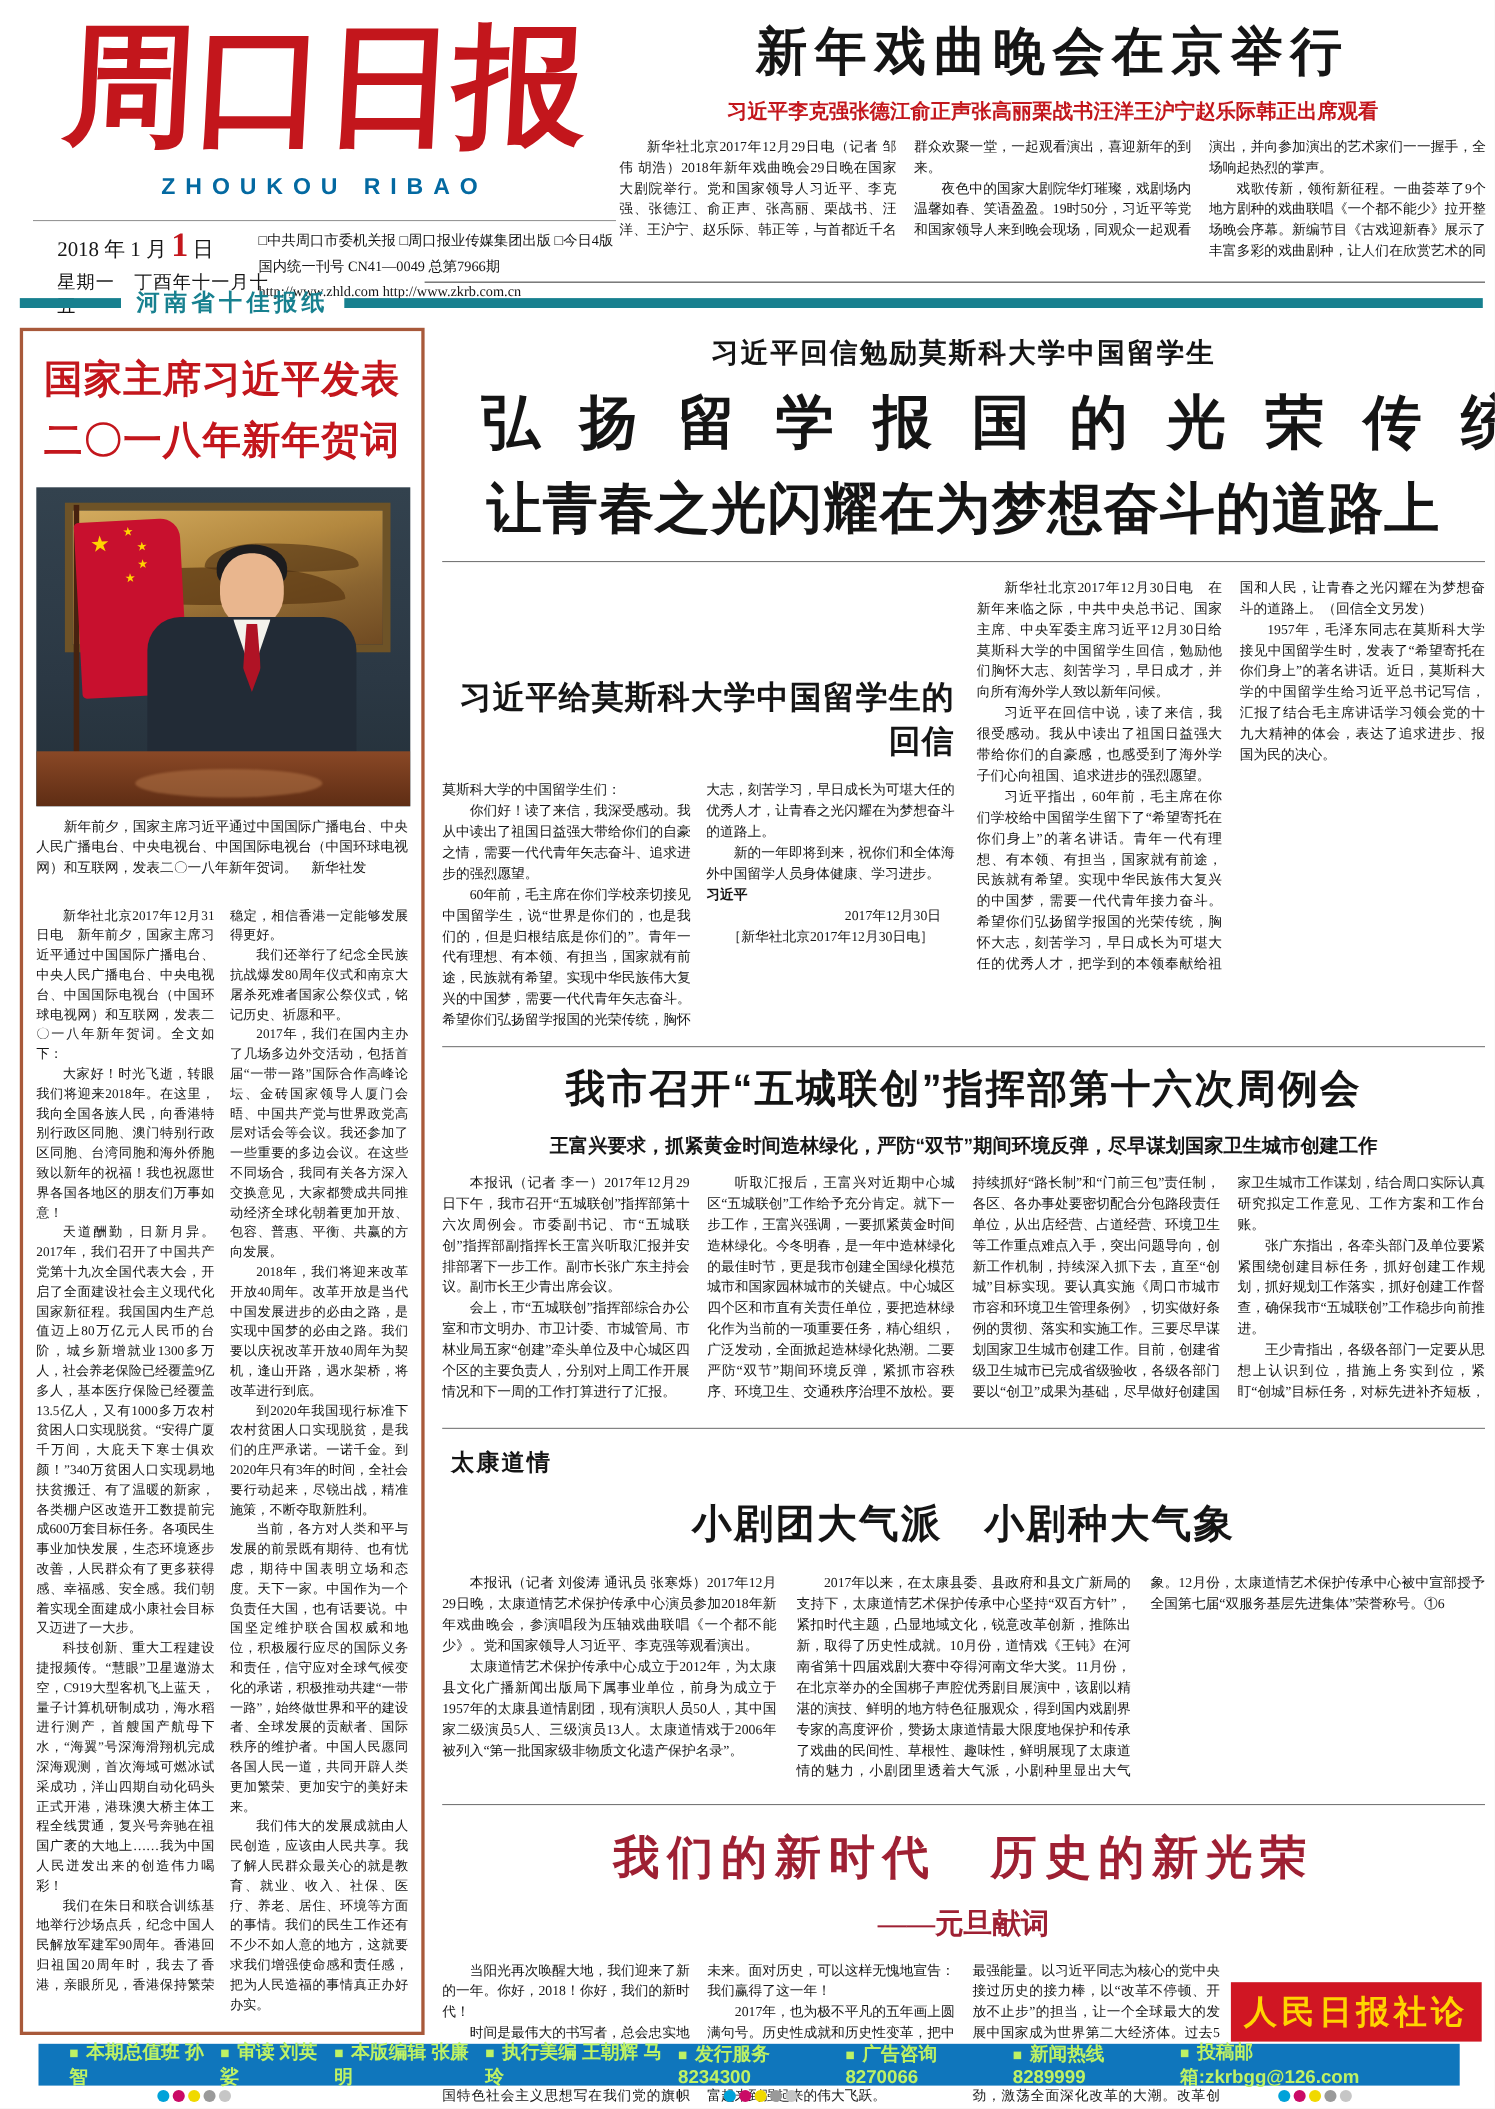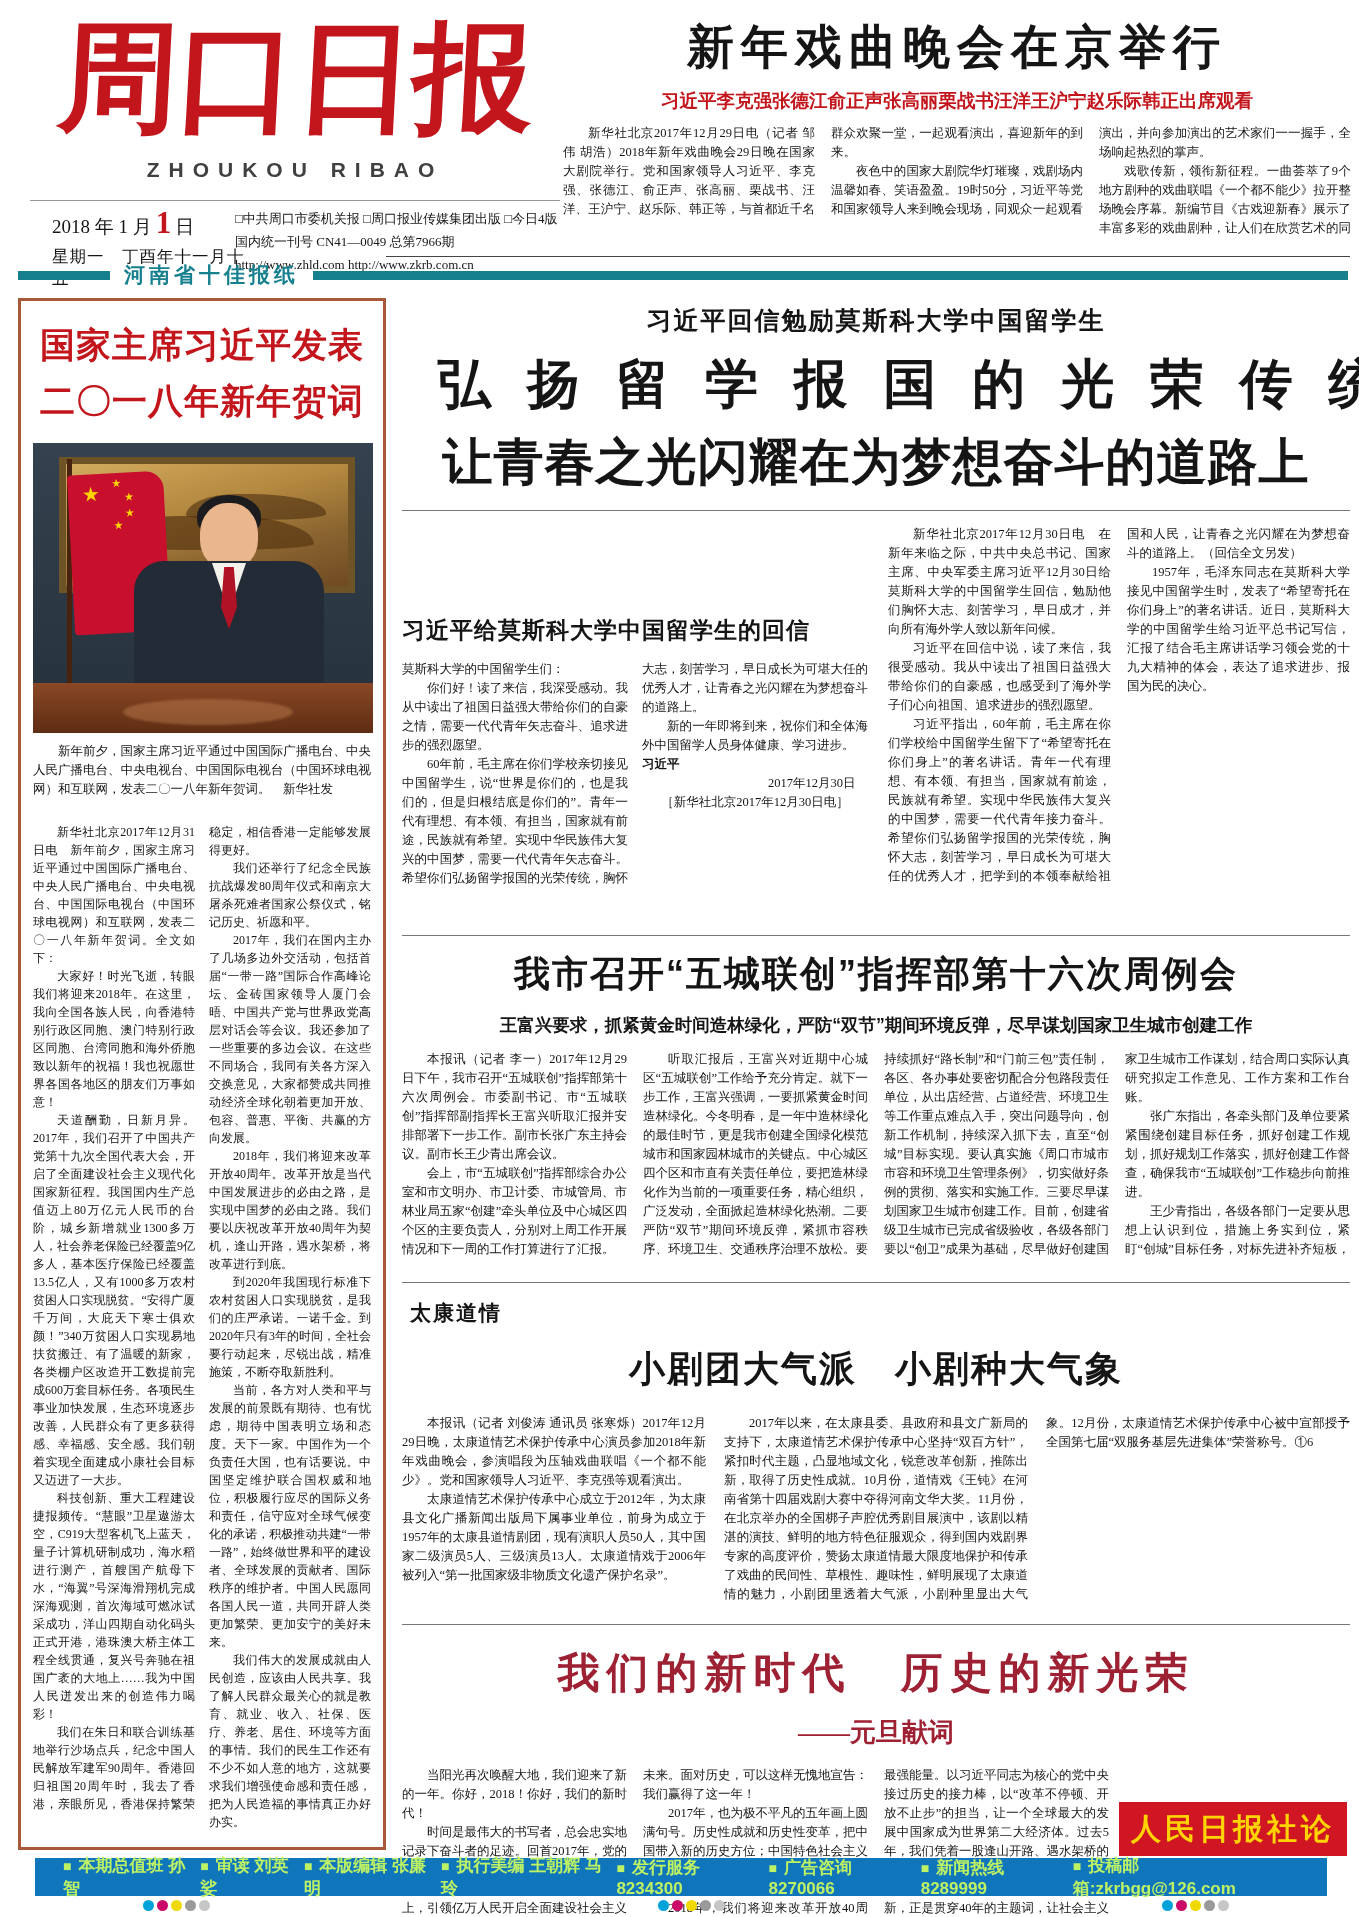--- a/index.html
+++ b/index.html
@@ -9,21 +9,21 @@
   }
   *{margin:0;padding:0;box-sizing:border-box;}
   body{background:#e8e8e8;font-family:"Liberation Serif","DejaVu Serif",serif;color:#151515;}
   #page{position:relative;width:1359px;height:1917px;background:#fff;margin:0 auto;overflow:hidden;}
   .sans{font-family:"Liberation Sans","DejaVu Sans",sans-serif;}
 
   
   .masthead{position:absolute;left:28px;top:0;width:534px;text-align:center;}
   .masthead-title{font-size:120px;line-height:158px;font-weight:bold;color:var(--masthead-red);
     letter-spacing:-2px;transform:skewX(-3deg);}
-  .masthead-pinyin{font-size:21px;font-weight:bold;letter-spacing:9px;color:#404040;margin-top:0px;}
+  .masthead-pinyin{font-size:21px;font-weight:bold;letter-spacing:9px;color:#0369a1;margin-top:0px;}
   .header-rule{position:absolute;left:30px;top:200px;width:530px;border-top:1px solid #979797;}
   .date-block{position:absolute;left:52px;top:205px;width:195px;font-size:19px;}
   .date-line1{white-space:nowrap;}
   .date-day{color:var(--masthead-red);font-size:31px;font-weight:bold;padding:0 4px;}
   .date-line2{font-size:16.5px;margin-top:5px;letter-spacing:1px;}
   .pub-block{position:absolute;left:235px;top:207px;width:330px;font-size:13px;line-height:23px;}
 
   
   .top-story{position:absolute;left:563px;top:16px;width:788px;}
   .ts-headline{font-size:47px;font-weight:bold;text-align:center;letter-spacing:7px;}
@@ -80,21 +80,21 @@
 
   
   .main{position:absolute;left:402px;top:292px;width:948px;}
   .kicker1{text-align:center;font-size:25px;font-weight:bold;letter-spacing:2px;margin-top:12px;}
   .head1{margin-top:12px;text-align:center;font-size:53px;font-weight:bold;
     letter-spacing:0.68em;text-indent:0.68em;white-space:nowrap;}
   .head2{margin-top:8px;text-align:center;font-size:50px;font-weight:bold;letter-spacing:1px;white-space:nowrap;}
   .rule{border-top:1px solid #777;margin-top:14px;}
   .reply-flex{display:flex;gap:20px;}
   .reply-left{width:466px;}
-  .letter-title{margin-top:104px;text-align:left;font-size:23px;font-weight:bold;letter-spacing:1px;}
+  .letter-title{margin-top:104px;text-align:right;font-size:29px;font-weight:bold;letter-spacing:1px;}
   .letter-body{margin-top:14px;height:228px;column-count:2;column-gap:14px;column-fill:auto;
     font-size:12.5px;line-height:19px;text-align:justify;overflow:hidden;}
   .letter-body p{text-indent:2em;}
   .letter-body p:first-child{text-indent:0;}
   .letter-body p:nth-last-child(3){text-indent:0;padding-right:2em;font-weight:bold;}
   .letter-body p:nth-last-child(2){text-align:right;text-indent:0;padding-right:1em;}
   .letter-body p:last-child{text-indent:0;text-align:center;}
   .reply-right{flex:1;}
   .reply-right-body{margin-top:14px;height:396px;column-count:2;column-gap:16px;column-fill:auto;
     font-size:12.5px;line-height:19px;text-align:justify;overflow:hidden;}

